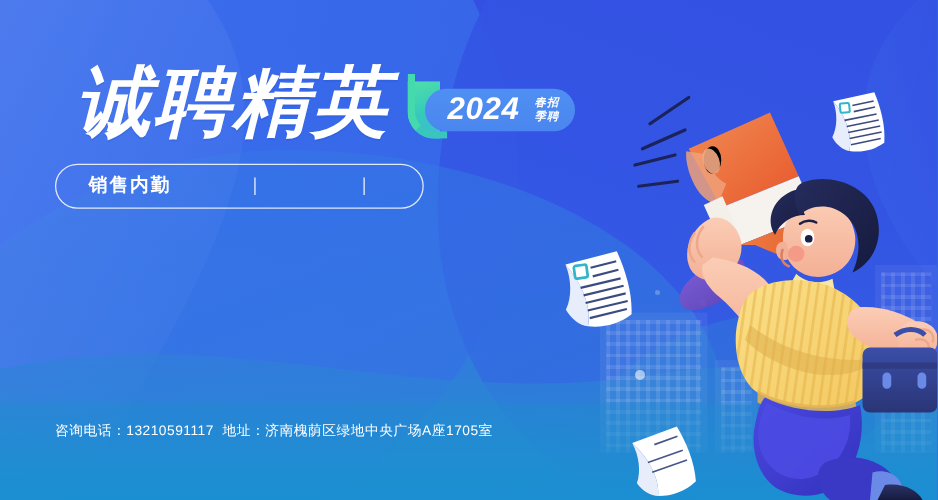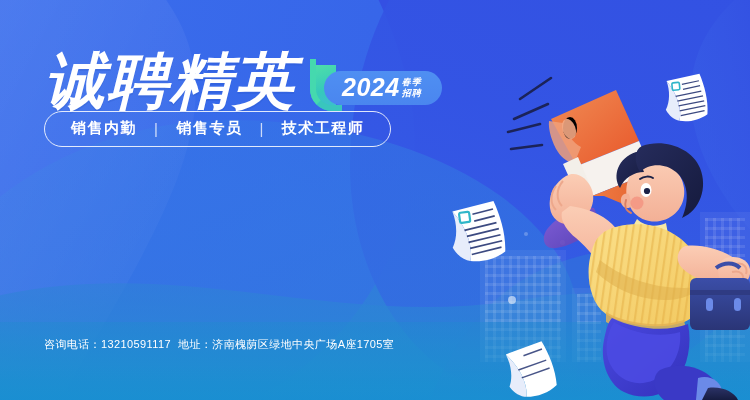--- a/index.html
+++ b/index.html
@@ -62,34 +62,35 @@
 
   
   .copy { position:absolute; left:44px; top:52px; }
 
   .h1row { display:flex; align-items:flex-end; }
   .h1 {
     font-size:61px; line-height:.96; font-weight:bold; font-style:italic;
     color:#ffffff; letter-spacing:2px;
     text-shadow:0 2px 0 rgba(20,60,160,.12);
     white-space:nowrap;
+    margin-left:16px;
   }
 
   .badge-wrap { position:relative; margin-left:14px; padding-bottom:4px; }
   .company {
     font-size:20px; font-weight:bold; color:#ffffff;
     letter-spacing:5px; padding-left:24px; white-space:nowrap;
   }
   .pill-row { position:relative; margin-top:7px; height:36px; }
   .pill {
     position:absolute; left:14px; top:0;
     height:34px; min-width:118px;
     background:linear-gradient(180deg,#4f8ff2 0%,#4a86ef 100%);
     border-radius:17px;
-    display:flex; align-items:center; gap:2px;
+    display:flex; align-items:center; gap:12px;
     padding:0 12px 0 18px;
   }
   .hook {
     position:absolute; left:0; top:-6px;
     width:26px; height:46px;
     border-left:6px solid transparent;
     border-bottom:6px solid transparent;
     border-radius:0 0 0 22px;
     background:
       linear-gradient(#0000 0 0) padding-box,
@@ -100,38 +101,39 @@
     width:26px; height:46px;
     border-left:6px solid #45d9ae;
     border-bottom:6px solid #39c6bd;
     border-radius:0 0 0 22px;
   }
   .year {
     font-size:25px; font-weight:bold; font-style:italic; color:#ffffff;
     letter-spacing:.5px; line-height:1;
   }
   .stack {
-    display:flex; flex-direction:column; justify-content:center;
+    display:flex; justify-content:center;
     font-size:9px; font-weight:bold; font-style:italic; color:#ffffff;
     line-height:1.18; letter-spacing:1px;
   }
 
   .h2 {
     margin-top:10px;
     font-size:39px; font-style:italic; font-weight:500;
     color:#ffffff; letter-spacing:3px; white-space:nowrap;
   }
 
   
   .tags {
+    margin-top:20px;
     display:inline-flex; align-items:center;
     height:36px; padding:0 26px;
     border:1.6px solid rgba(255,255,255,.85);
     border-radius:18px;
-    color:#ffffff; font-size:15px; font-weight:bold; letter-spacing:1.5px;
+    color:#ffffff; font-size:15px; font-weight:bold; letter-spacing:1.5px;gap:48px;
   }
   .tags .sep { opacity:.75; font-weight:normal; padding:0 17px; }
 
   
   .contact {
     position:absolute; left:44px; top:337px;
     color:#ffffff; font-size:11px; letter-spacing:.4px; white-space:nowrap;
   }
   .contact .gap { display:inline-block; width:7px; }
 
@@ -370,23 +372,21 @@
             </span>
           </div>
         </div>
       </div>
     </div>
 
 
     <div class="tags">
       <span>销售内勤</span>
       <span class="sep">|</span>
-      <span>销售专员</span>
       <span class="sep">|</span>
-      <span>技术工程师</span>
     </div>
   </div>
 
   <div class="contact">
     <span>咨询电话：</span><span>13210591117</span><span class="gap"></span><span>地址：</span><span>济南槐荫区绿地中央广场A座1705室</span>
   </div>
 
 </div>
 
 </body></html>

